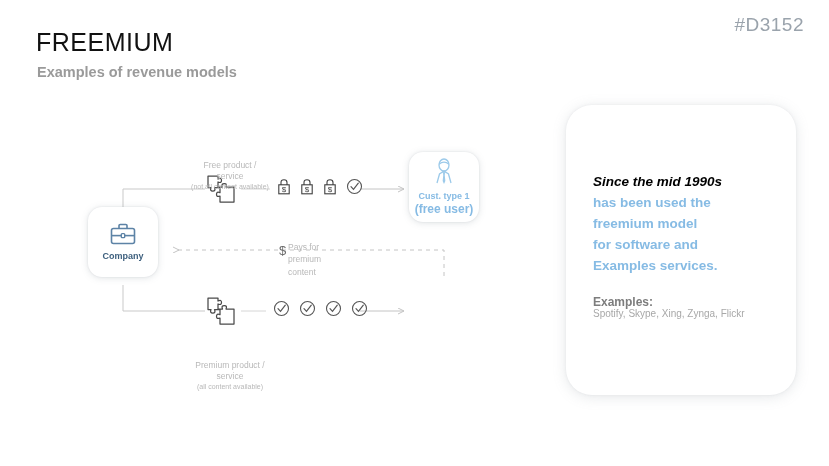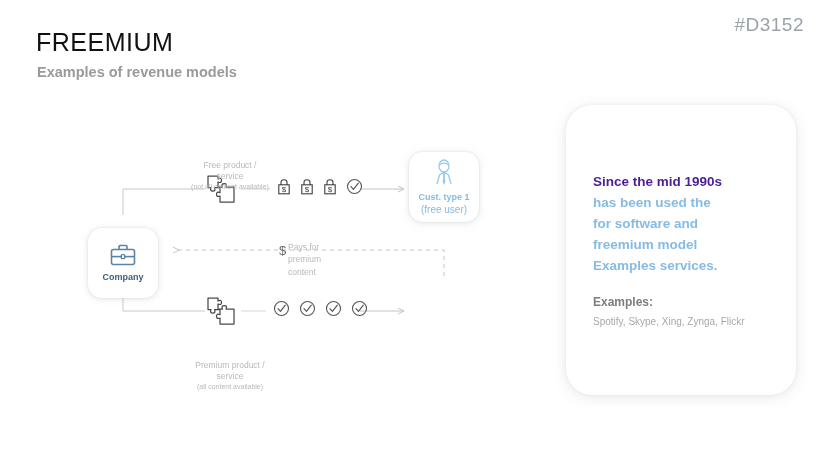--- a/index.html
+++ b/index.html
@@ -68,21 +68,21 @@
     border-radius: 14px;
     box-shadow: 0 1px 7px rgba(120,130,140,0.22), 0 0 2px rgba(120,130,140,0.18);
     display: flex;
     flex-direction: column;
     align-items: center;
     justify-content: center;
     box-sizing: border-box;
   }
   #node-company {
     left: 88px;
-    top: 228px;
+    top: 207px;
     width: 70px;
     height: 70px;
   }
   #node-cust1 {
     left: 409px;
     top: 152px;
     width: 70px;
     height: 70px;
   }
   #node-cust2 {
@@ -93,25 +93,25 @@
   }
   .node-icon { line-height: 0; margin-bottom: 5px; }
   .node-label {
     font-size: 9px;
     font-weight: bold;
     color: #3d5f7d;
     line-height: 1.2;
   }
   .node-label-cust { color: #86bbe4; font-weight: bold; font-size: 9px; }
   .node-sublabel {
-    font-size: 10px;
+    font-size: 12px;
     color: #86bbe4;
     text-align: center;
     margin-top: 1px;
-    font-weight: normal;
+    font-weight: bold;
   }
 
   
   .diagram-caption {
     position: absolute;
     text-align: center;
     color: #b8b8b8;
     line-height: 1.32;
     font-weight: 400;
     margin-top: 30px;
@@ -171,39 +171,38 @@
     box-sizing: border-box;
   }
   #info-headline {
     position: absolute;
     left: 27px;
     top: 67px;
     font-size: 13.5px;
     font-weight: bold;
     line-height: 1.55;
   }
-  .hl-dark { color: #4c1d95; }
+  .hl-dark { color: #000000; font-style: italic; }
   .hl-light { color: #86bbe4; }
   #examples-label {
     position: absolute;
     left: 27px;
     top: 190px;
     font-size: 12px;
     font-weight: bold;
     color: #7d7d7d;
   }
   #examples-list {
     position: absolute;
     left: 27px;
     top: 203px;
     font-size: 10px;
     color: #a8a8a8;
     font-weight: 400;
     white-space: nowrap;
-    margin-top: 8px;
   }
 </style>
 </head>
 <body>
 
 <div id="slide-title">FREEMIUM</div>
 <div id="slide-subtitle">Examples of revenue models</div>
 <div id="slide-code">#D3152</div>
 
 <div id="diagram">
@@ -347,19 +346,19 @@
     <div>content</div>
   </div>
 
   <div id="dollar-sign">$</div>
 </div>
 
 <div id="info-panel">
   <div id="info-headline">
     <div class="hl-dark">Since the mid 1990s</div>
     <div class="hl-light">has been used the</div>
+    <div class="hl-light">freemium model</div>
     <div class="hl-light">for software and</div>
-    <div class="hl-light">freemium model</div>
     <div class="hl-light">Examples services.</div>
   </div>
   <div id="examples-label">Examples:</div>
   <div id="examples-list">Spotify, Skype, Xing, Zynga, Flickr</div>
 </div>
 
 </body></html>

